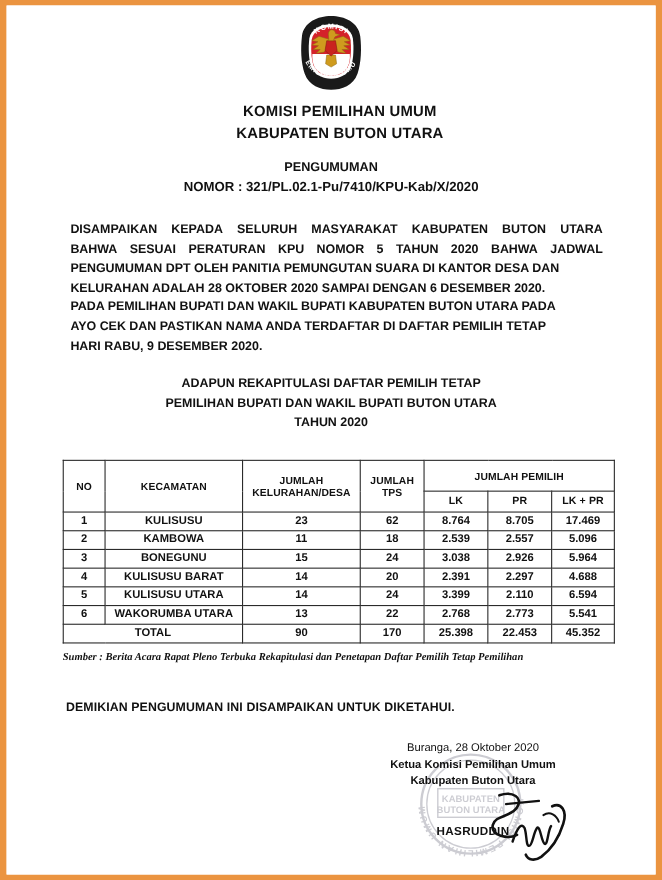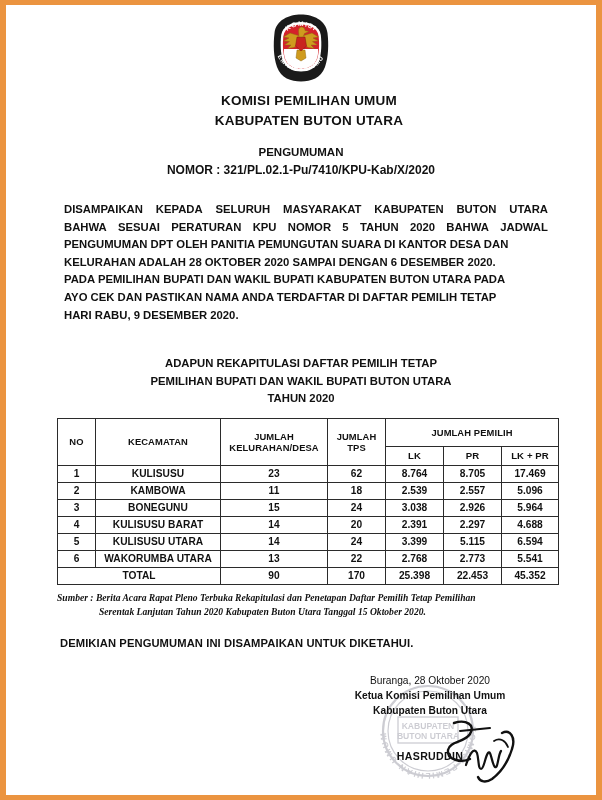--- a/index.html
+++ b/index.html
@@ -69,21 +69,21 @@
     white-space:nowrap;
   }
   .body-line.justify {
     display:flex; justify-content:space-between;
     white-space:normal;
   }
   .body-line.justify > span { display:inline-block; }
 
   
   .recap-block {
-    position:absolute; left:0; right:0; top:350px;
+    position:absolute; left:0; right:0; top:336px;
     text-align:center;
   }
   .recap-line {
     display:block;
     font-size:11.3px; font-weight:bold; color:#111;
     line-height:17.5px;
   }
 
   
   .table-wrap {
@@ -334,21 +334,21 @@
               <td>2.391</td>
               <td>2.297</td>
               <td>4.688</td>
             </tr>
             <tr>
               <td class="no">5</td>
               <td class="kec">KULISUSU UTARA</td>
               <td>14</td>
               <td>24</td>
               <td>3.399</td>
-              <td>5.115</td>
+              <td>2.110</td>
               <td>6.594</td>
             </tr>
             <tr>
               <td class="no">6</td>
               <td class="kec">WAKORUMBA UTARA</td>
               <td>13</td>
               <td>22</td>
               <td>2.768</td>
               <td>2.773</td>
               <td>5.541</td>
@@ -360,21 +360,20 @@
               <td>25.398</td>
               <td>22.453</td>
               <td>45.352</td>
             </tr>
           </tbody>
       </table>
     </div>
 
     <div class="source-note">
       <span class="source-line">Sumber : Berita Acara Rapat Pleno Terbuka Rekapitulasi dan Penetapan Daftar Pemilih Tetap Pemilihan</span>
-      <span class="source-line indent">Serentak Lanjutan Tahun 2020 Kabupaten Buton Utara Tanggal 15 Oktober 2020.</span>
     </div>
 
     <div class="closing">DEMIKIAN PENGUMUMAN INI DISAMPAIKAN UNTUK DIKETAHUI.</div>
 
     <div class="stamp">
       <svg viewBox="0 0 108 108" width="108" height="108" xmlns="http://www.w3.org/2000/svg">
         <defs>
           <path id="sealOuter" d="M 54 54 m -42 0 a 42 42 0 1 1 84 0 a 42 42 0 1 1 -84 0"></path>
         </defs>
         <circle cx="54" cy="54" r="45" fill="none" stroke="#5a5a6e" stroke-width="2.2"></circle>

